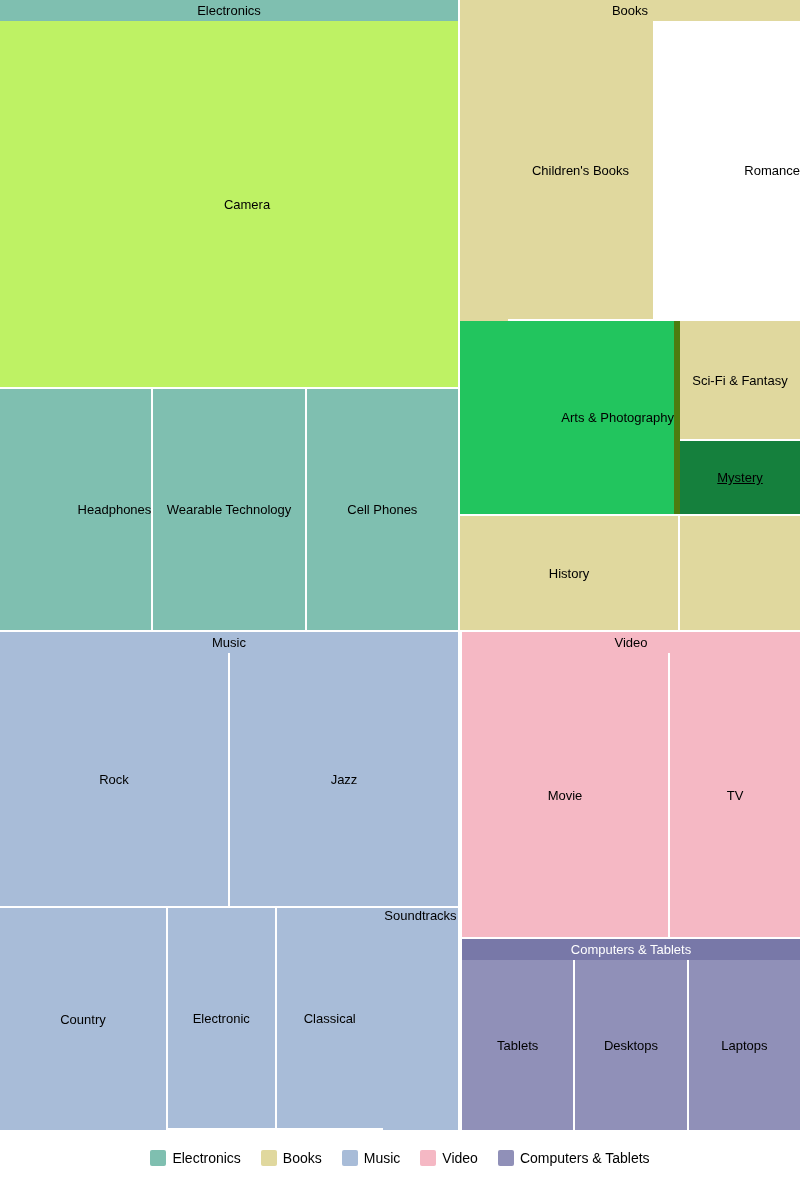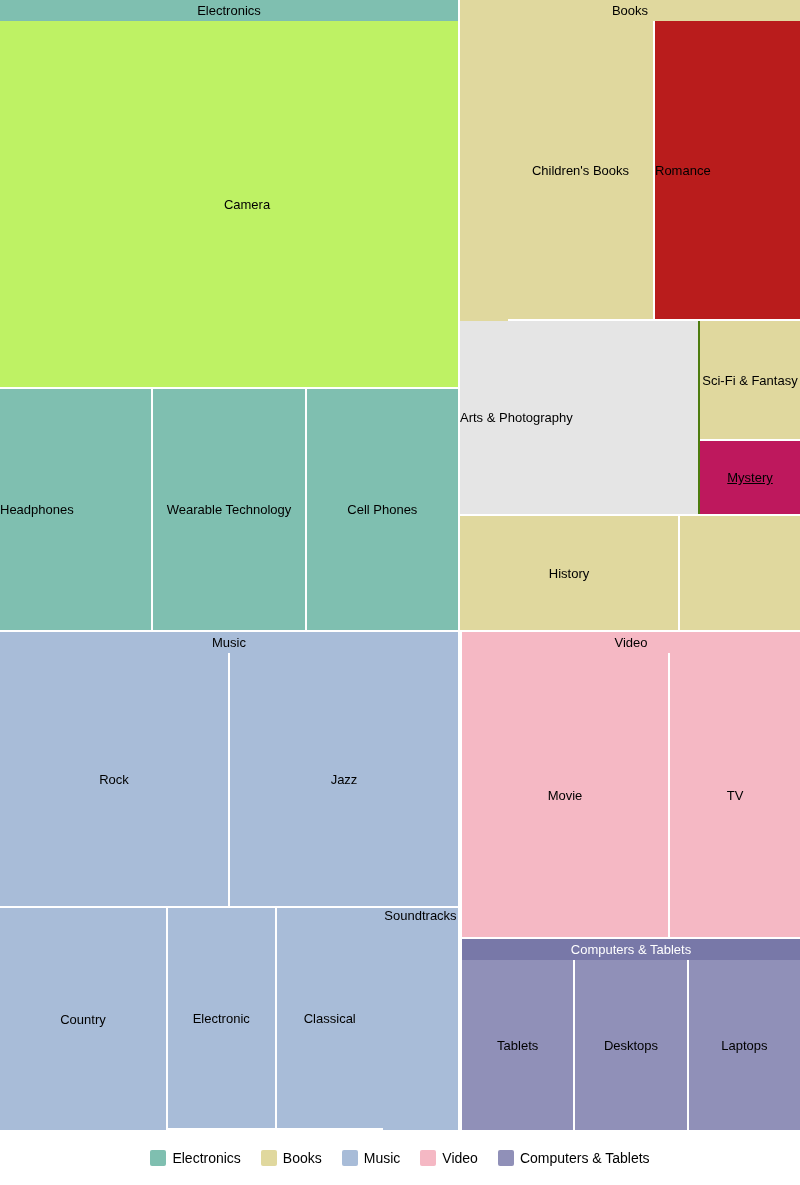--- a/index.html
+++ b/index.html
@@ -11,21 +11,21 @@
       background: #fff;
       display: flex;
       flex-direction: column;
     }
 
     .elec-headphones {
       background: #7fbfb0;
       flex: 1;
       display: flex;
       align-items: center;
-      justify-content: flex-start;
+      justify-content: flex-end;
       border-right: 2px solid #fff;
     }
 
     .elec-wearable {
       background: #7fbfb0;
       flex: 1;
       display: flex;
       align-items: center;
       justify-content: center;
       border-right: 2px solid #fff;
@@ -173,34 +173,34 @@
     </div>
   </div>
 
   <div class="books-area">
     <div class="books-header">Books</div>
 
     <div style="display:flex;flex:0 0 300px;border-bottom:2px solid #fff;margin-left:48px;">
       <div style="background:#e0d89e;flex:1;display:flex;align-items:center;justify-content:center;border-right:2px solid #fff;">
         <span class="cell-label">Children's Books</span>
       </div>
-      <div style="background:#b91c1c;flex:1;display:flex;align-items:center;justify-content:flex-start;">
+      <div style="background:#ffffff;flex:1;display:flex;align-items:center;justify-content:flex-end;">
         <span class="cell-label">Romance</span>
       </div>
     </div>
 
     <div style="display:flex;flex:0 0 195px;border-bottom:2px solid #fff;">
-      <div style="background:#e5e5e5;flex:1;display:flex;align-items:center;justify-content:flex-start;border-right:2px solid #4d7c0f;">
+      <div style="background:#22c55e;flex:1;display:flex;align-items:center;justify-content:flex-end;border-right:6px solid #4d7c0f;">
         <span class="cell-label">Arts &amp; Photography</span>
       </div>
-      <div style="display:flex;flex-direction:column;width:100px;">
+      <div style="display:flex;flex-direction:column;width:120px;">
         <div style="background:#e0d89e;flex:0 0 120px;display:flex;align-items:center;justify-content:center;border-bottom:2px solid #fff;">
           <span class="cell-label">Sci-Fi &amp; Fantasy</span>
         </div>
-        <div style="background:#be185d;flex:1;display:flex;align-items:center;justify-content:center;text-decoration:underline;">
+        <div style="background:#15803d;flex:1;display:flex;align-items:center;justify-content:center;text-decoration:underline;">
           <span class="cell-label">Mystery</span>
         </div>
       </div>
     </div>
 
     <div style="display:flex;flex:1;">
       <div style="background:#e0d89e;flex:1;display:flex;align-items:center;justify-content:center;border-right:2px solid #fff;">
         <span class="cell-label">History</span>
       </div>
       <div style="background:#e0d89e;width:120px;display:flex;align-items:center;justify-content:center;">

